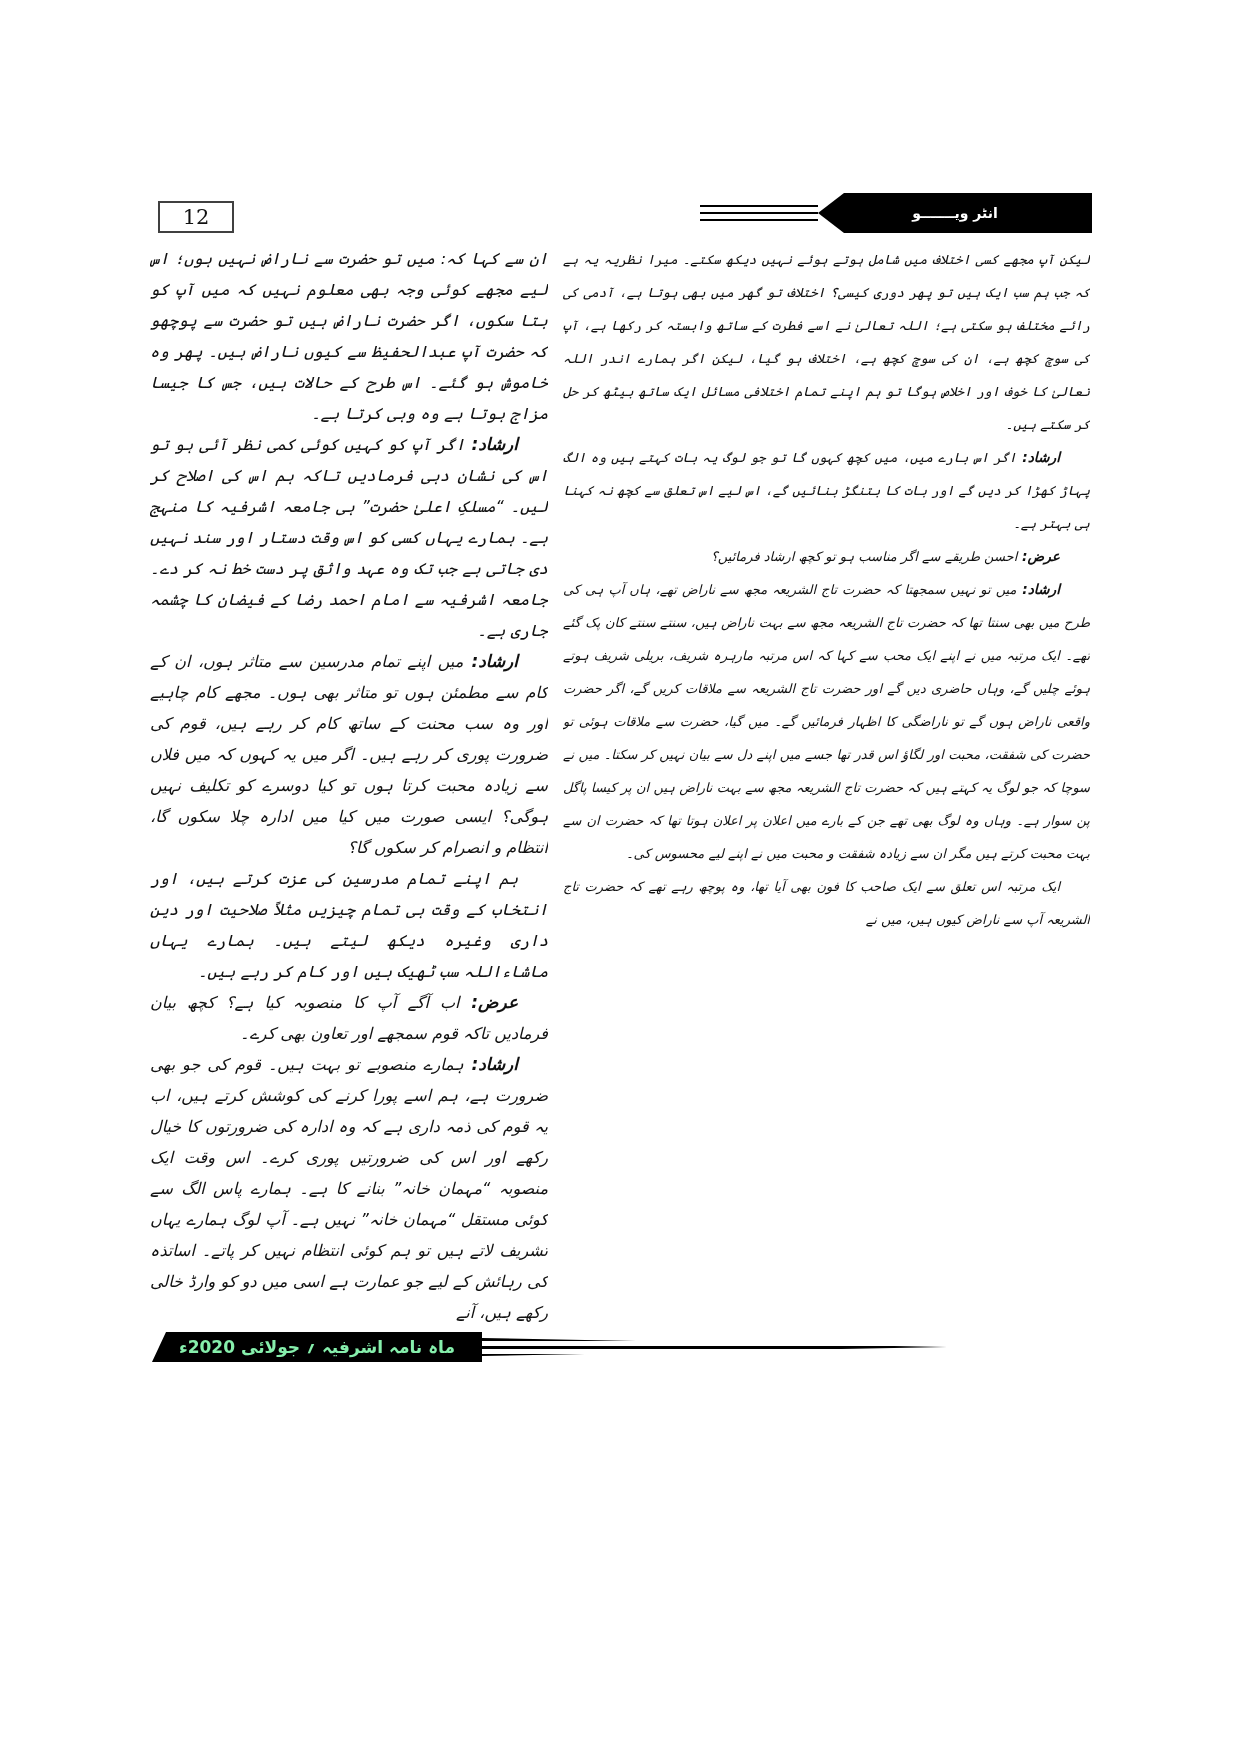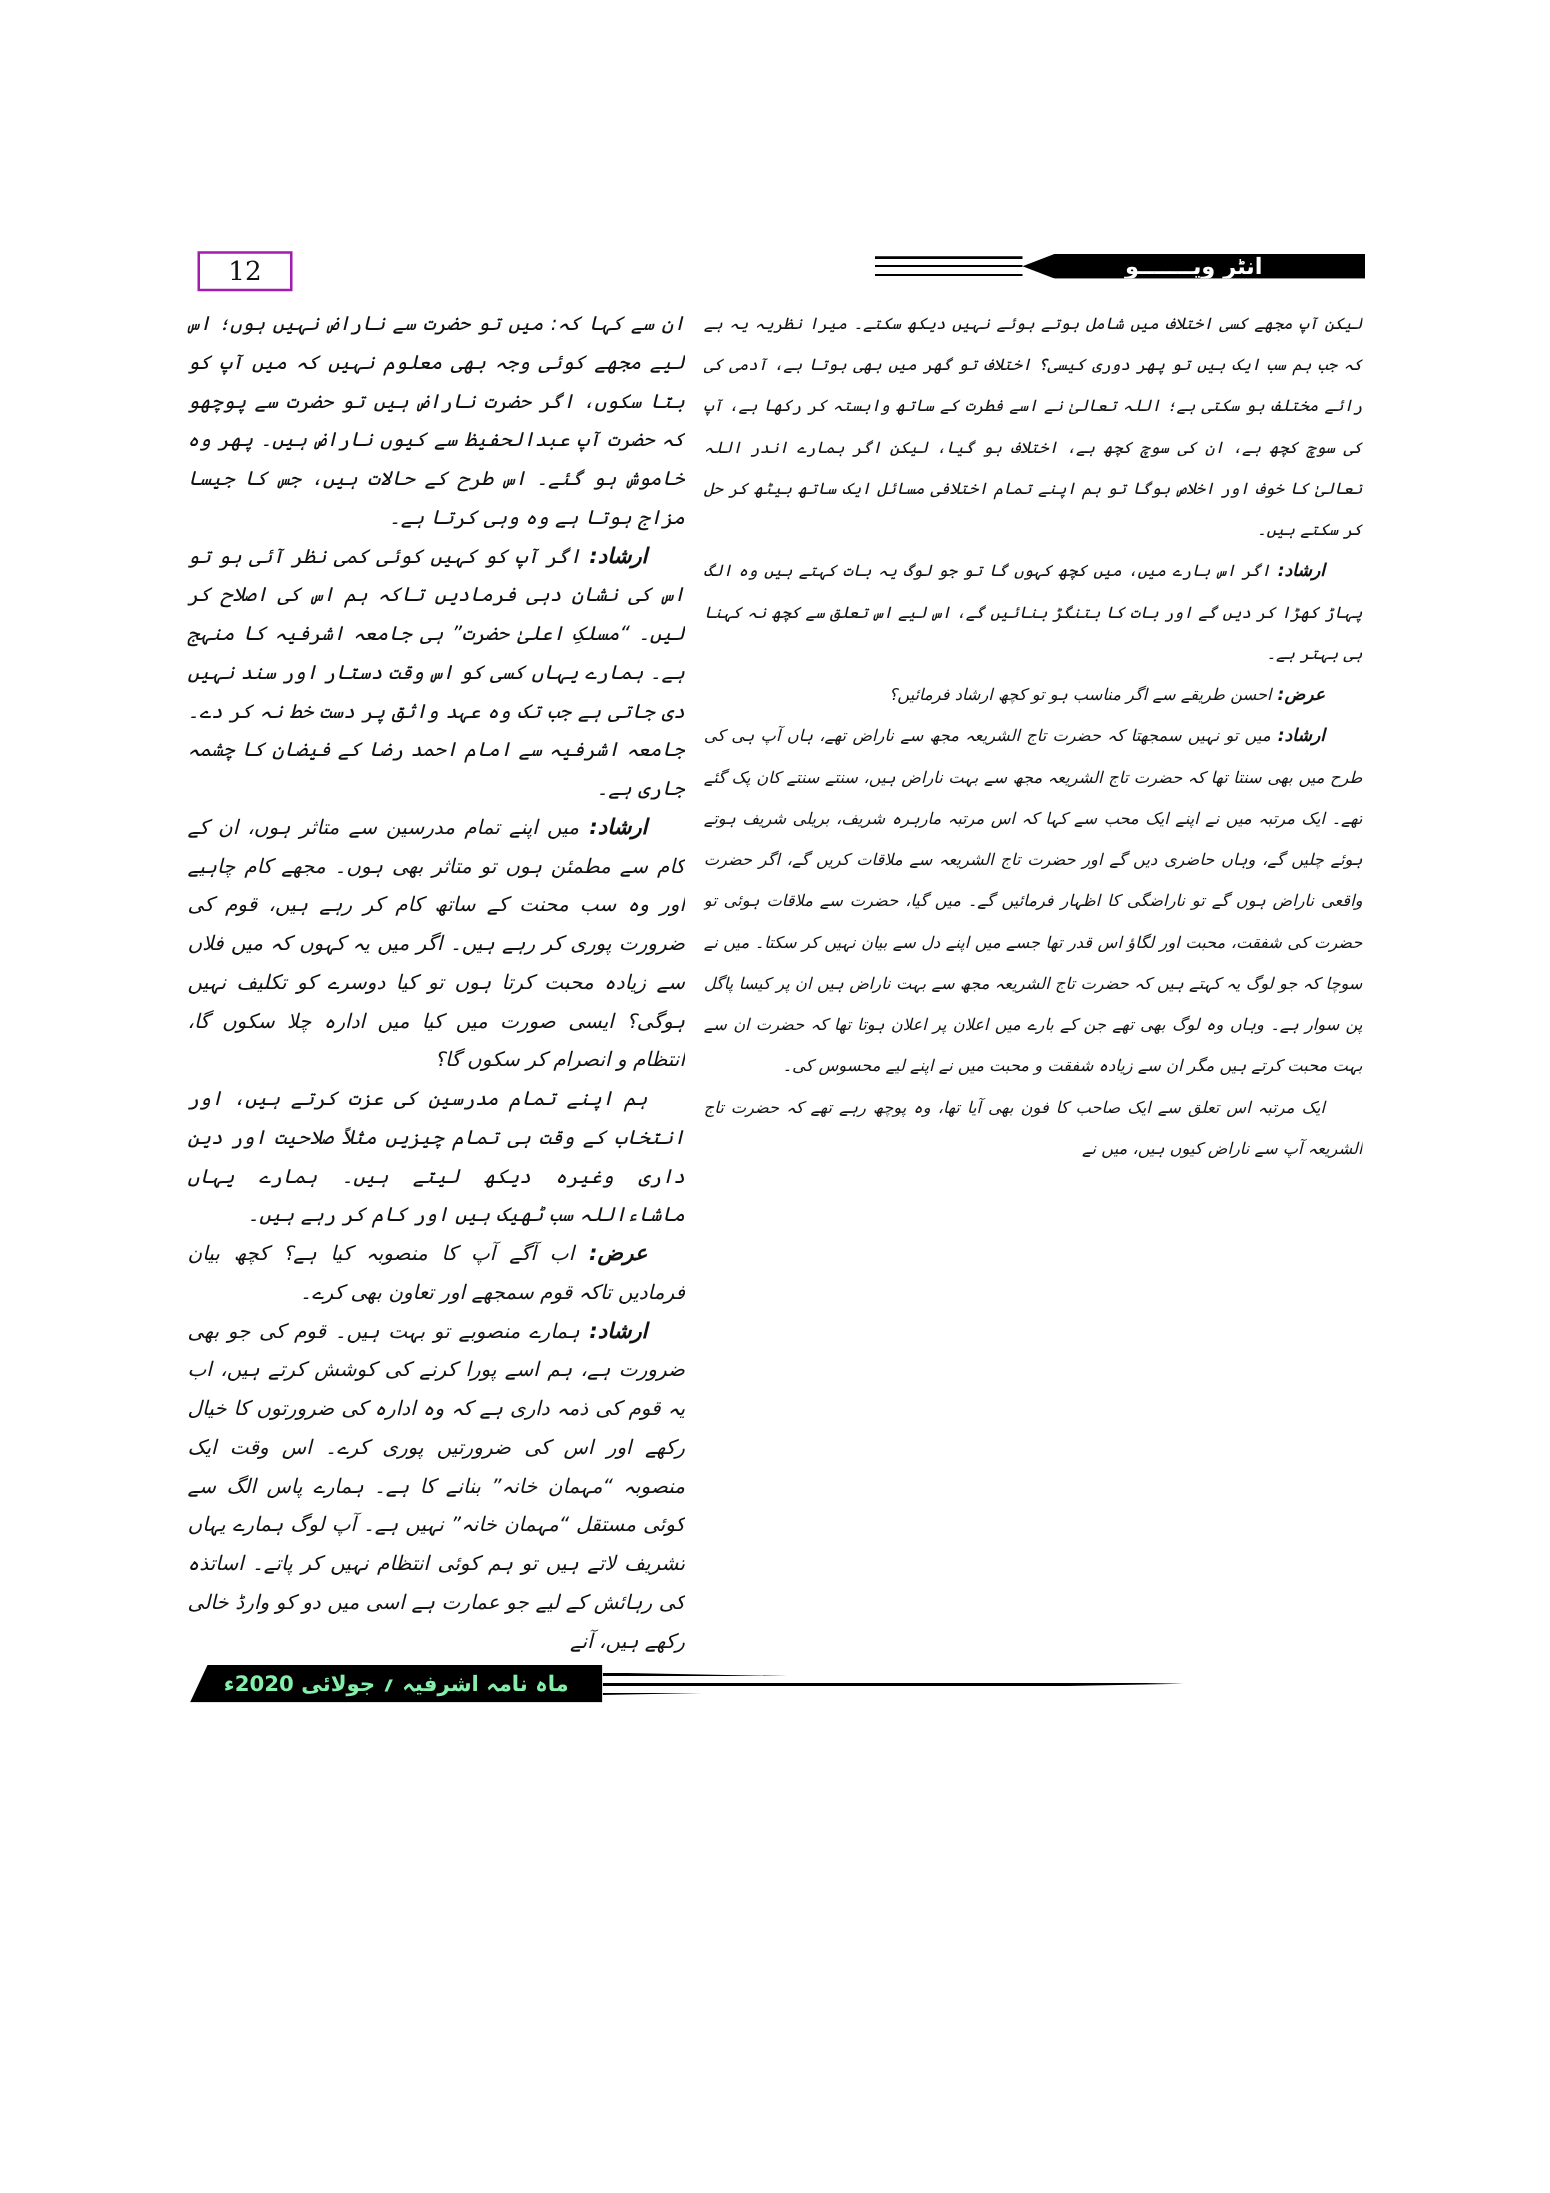--- a/index.html
+++ b/index.html
@@ -6,38 +6,38 @@
   body{
     width:1240px;height:1754px;position:relative;background:#ffffff;
     font-family:"DejaVu Sans","Liberation Sans",sans-serif;
     color:#111;overflow:hidden;
   }
   .page{position:absolute;inset:0;background:#fff;}
 
   
   .pageno-box{
     position:absolute;left:158px;top:201px;width:76px;height:32px;
-    border:2px solid #a21caf;box-sizing:border-box;
+    border:2px solid #404040;box-sizing:border-box;
     display:flex;align-items:center;justify-content:center;
     font-family:"DejaVu Serif","Liberation Serif",serif;
     font-size:21px;direction:ltr;
   }
   .header-deco{
     position:absolute;top:198px;left:700px;width:392px;height:30px;
     display:flex;align-items:center;direction:ltr;
   }
   .header-tail{
     flex:0 0 118px;height:16px;
     background:repeating-linear-gradient(to bottom,#000 0 2px,transparent 2px 7px);
   }
   .header-band{
-    flex:1;height:20px;background:#000;color:#fff;
+    flex:1;height:40px;background:#000;color:#fff;
     clip-path:polygon(0 50%,26px 0,100% 0,100% 100%,26px 100%);
-    display:flex;align-items:flex-start;justify-content:center;
-    font-size:18px;font-weight:bold;direction:rtl;letter-spacing:1px;
+    display:flex;align-items:center;justify-content:center;
+    font-size:14px;font-weight:bold;direction:rtl;letter-spacing:1px;
   }
 
   
   .col{
     position:absolute;top:243px;height:1082px;overflow:hidden;
     direction:rtl;text-align:justify;font-style:italic;
   }
   .col-right{left:563px;width:527px;font-size:13px;line-height:33px;}
   .col-left{left:150px;width:398px;font-size:16px;line-height:31px;}
   .para{margin:0;text-indent:30px;}

